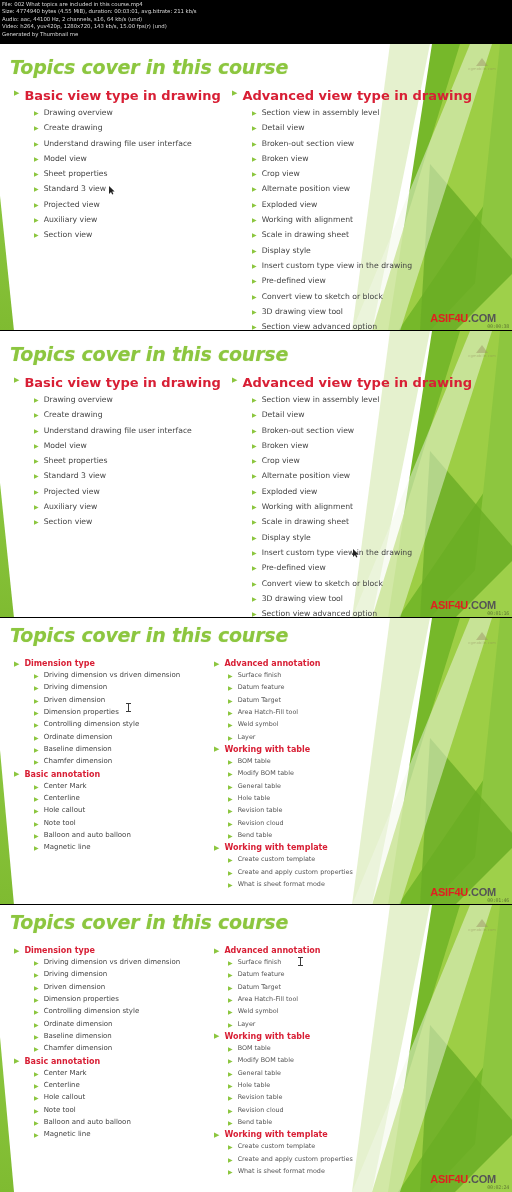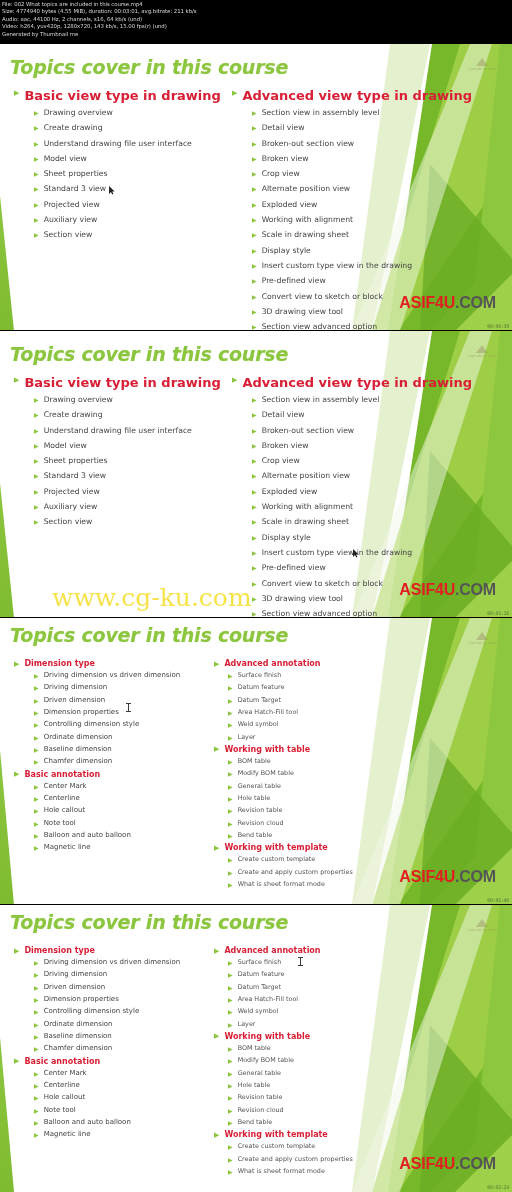--- a/index.html
+++ b/index.html
@@ -131,23 +131,23 @@
   .frame.f4 .lvl1 { margin-bottom:3.2px; margin-top:3px; }
   .frame.f4 .lvl2 { margin-bottom:4.3px; }
   .frame.f4 .lvl2 .txt { font-size:7px; }
   .frame.f4 .lvl1 .txt { font-size:8px; }
 
   .frame.f3 .col-right .lvl2, .frame.f4 .col-right .lvl2 { margin-left:14px; }
   .frame.f3 .col-right .lvl2 .txt, .frame.f4 .col-right .lvl2 .txt { font-size:6.4px; color:#555; }
 
   
   .logo {
-    position:absolute; right:16px; bottom:19px;
+    position:absolute; right:16px; bottom:7px;
     font-family:"Liberation Sans", sans-serif;
-    font-weight:bold; font-size:16px;
+    font-weight:bold; font-size:11px;
     letter-spacing:-0.2px;
   }
   .logo .a { color:#e02020; }
   .logo .b { color:#555; font-weight:bold; }
 
   
   .tstamp {
     position:absolute; right:3px; bottom:2px;
     font-family:"DejaVu Sans Mono", monospace;
     font-size:5px; color:#4a5c2a; opacity:.75;
@@ -493,21 +493,20 @@
 
       <div class="cursor-arrow" style="left:353px; top:218px;">
         <svg width="6" height="9" viewBox="0 0 6 9">
             <polygon points="0,0 0,8 2,6 3.2,8.6 4.4,8 3.2,5.6 5.6,5.6" fill="#222"></polygon>
           </svg>
       </div>
 
       <div class="logo">
         <span class="a">ASIF4U</span><span class="b">.COM</span>
       </div>
-      <div class="wm-big">www.cg-ku.com</div>
       <div class="tstamp">00:01:16</div>
     </div>
   </div>
 
   <div class="frame f3">
     <div class="slide">
       <div class="deco">
         <svg viewBox="0 0 512 287" preserveAspectRatio="none">
           <polygon points="512,0 512,287 398,287 440,0" fill="#8cc63f"></polygon>
           <polygon points="512,0 512,200 430,287 388,287 432,0" fill="#76b82a"></polygon>

